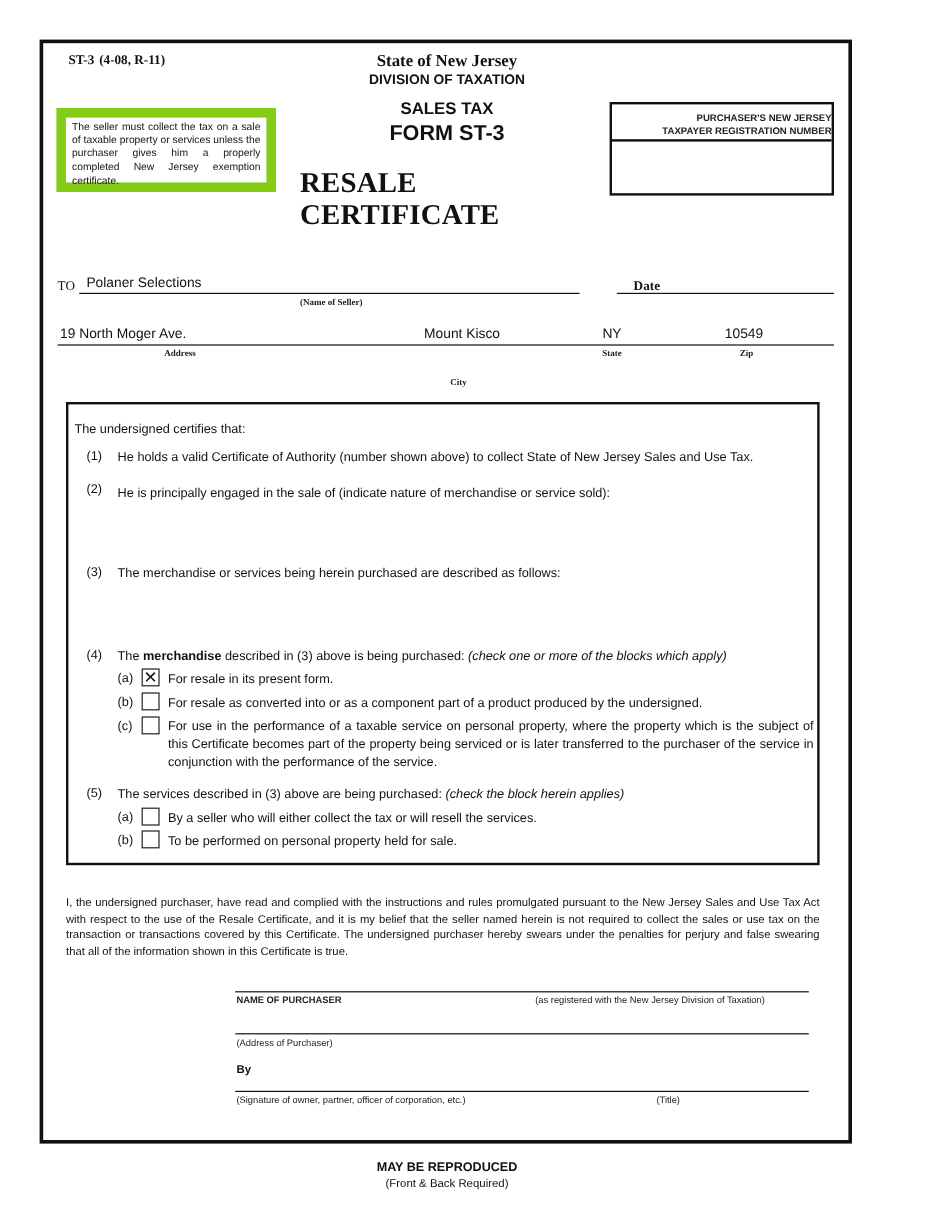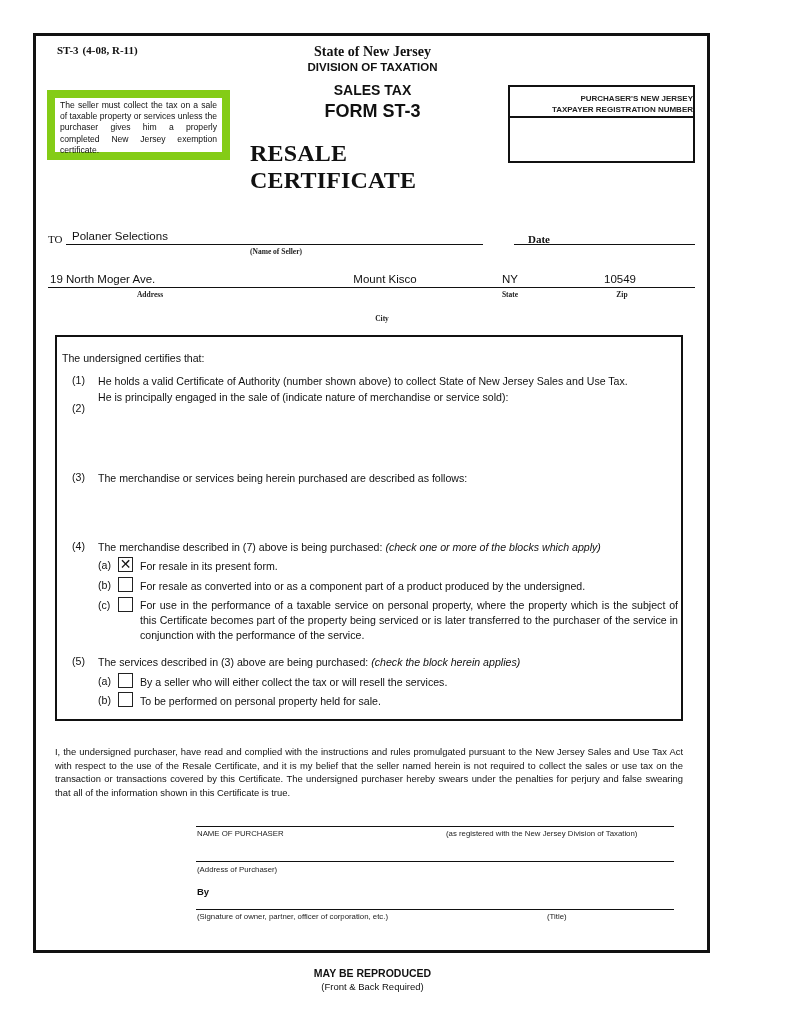--- a/index.html
+++ b/index.html
@@ -31,21 +31,21 @@
     .line { position: absolute; border-bottom: 1.5px solid #111; height: 0; }
     .field-val { position: absolute; font-size: 11.5px; }
     .caption { position: absolute; font-size: 7.5px; font-family: "Liberation Serif", serif; font-weight: bold; color: #222; text-align: center; }
 
     #certify-box { left: 55px; top: 335px; width: 628px; height: 386px; border: 2px solid #111; }
     .ctext { position: absolute; font-size: 10.6px; line-height: 14px; }
     .num { position: absolute; font-size: 10.6px; }
     .chk { position: absolute; width: 15px; height: 15px; border: 1.5px solid #222; background: #fff; font-size: 14px; line-height: 12px; text-align: center; }
     .para { position: absolute; font-size: 10.6px; line-height: 15px; text-align: justify; }
     .italic { font-style: italic; }
-    .bold { font-weight: normal; }
+    .bold { font-weight: bold; }
 
     #oath { left: 55px; top: 745px; width: 628px; font-size: 9.4px; line-height: 13.5px; text-align: justify; text-align-last: left; }
 
     .sig-label { position: absolute; font-size: 7.8px; color: #222; }
 
     #reproduced { left: 250px; top: 967px; width: 245px; text-align: center; font-size: 10.5px; font-weight: bold; }
     #front-back { left: 250px; top: 981px; width: 245px; text-align: center; font-size: 9.5px; }
   </style>
 </head>
 <body>
@@ -93,29 +93,29 @@
 <div class="caption" style="left:592px; top:290px; width:60px;">Zip</div>
 
 <div id="certify-box" class="abs"></div>
 
 <div class="ctext" style="left:62px; top:351px;">The undersigned certifies that:</div>
 
 <div class="num" style="left:72px; top:374px;">(1)</div>
 <div class="ctext" style="left:98px; top:374px;">He holds a valid Certificate of Authority (number shown above) to collect State of New Jersey Sales and Use Tax.</div>
 
 <div class="num" style="left:72px; top:402px;">(2)</div>
-<div class="ctext" style="left:98px; top:390px;">He is principally engaged in the sale of (indicate nature of merchandise or service sold):</div>
+<div class="ctext" style="left:98px; top:404px;">He is principally engaged in the sale of (indicate nature of merchandise or service sold):</div>
 <div class="abs" style="left:98px; top:420px; width:575px; height:44px;"></div>
 
 <div class="num" style="left:72px; top:471px;">(3)</div>
 <div class="ctext" style="left:98px; top:471px;">The merchandise or services being herein purchased are described as follows:</div>
 <div class="abs" style="left:98px; top:489px; width:575px; height:44px;"></div>
 
 <div class="num" style="left:72px; top:540px;">(4)</div>
-<div class="ctext" style="left:98px; top:540px;"><span>The </span><span class="bold">merchandise</span><span> described in (7) above is being purchased: </span><span class="italic">(check one or more of the blocks which apply)</span></div>
+<div class="ctext" style="left:98px; top:540px;"><span>The </span><span class="bold">merchandise</span><span> described in (3) above is being purchased: </span><span class="italic">(check one or more of the blocks which apply)</span></div>
 
 <div class="num" style="left:98px; top:559px;">(a)</div>
 <div class="chk" style="left:118px; top:557px;">✕</div>
 <div class="ctext" style="left:140px; top:559px;">For resale in its present form.</div>
 
 <div class="num" style="left:98px; top:579px;">(b)</div>
 <div class="chk" style="left:118px; top:577px;"></div>
 <div class="ctext" style="left:140px; top:579px;">For resale as converted into or as a component part of a product produced by the undersigned.</div>
 
 <div class="num" style="left:98px; top:599px;">(c)</div>

